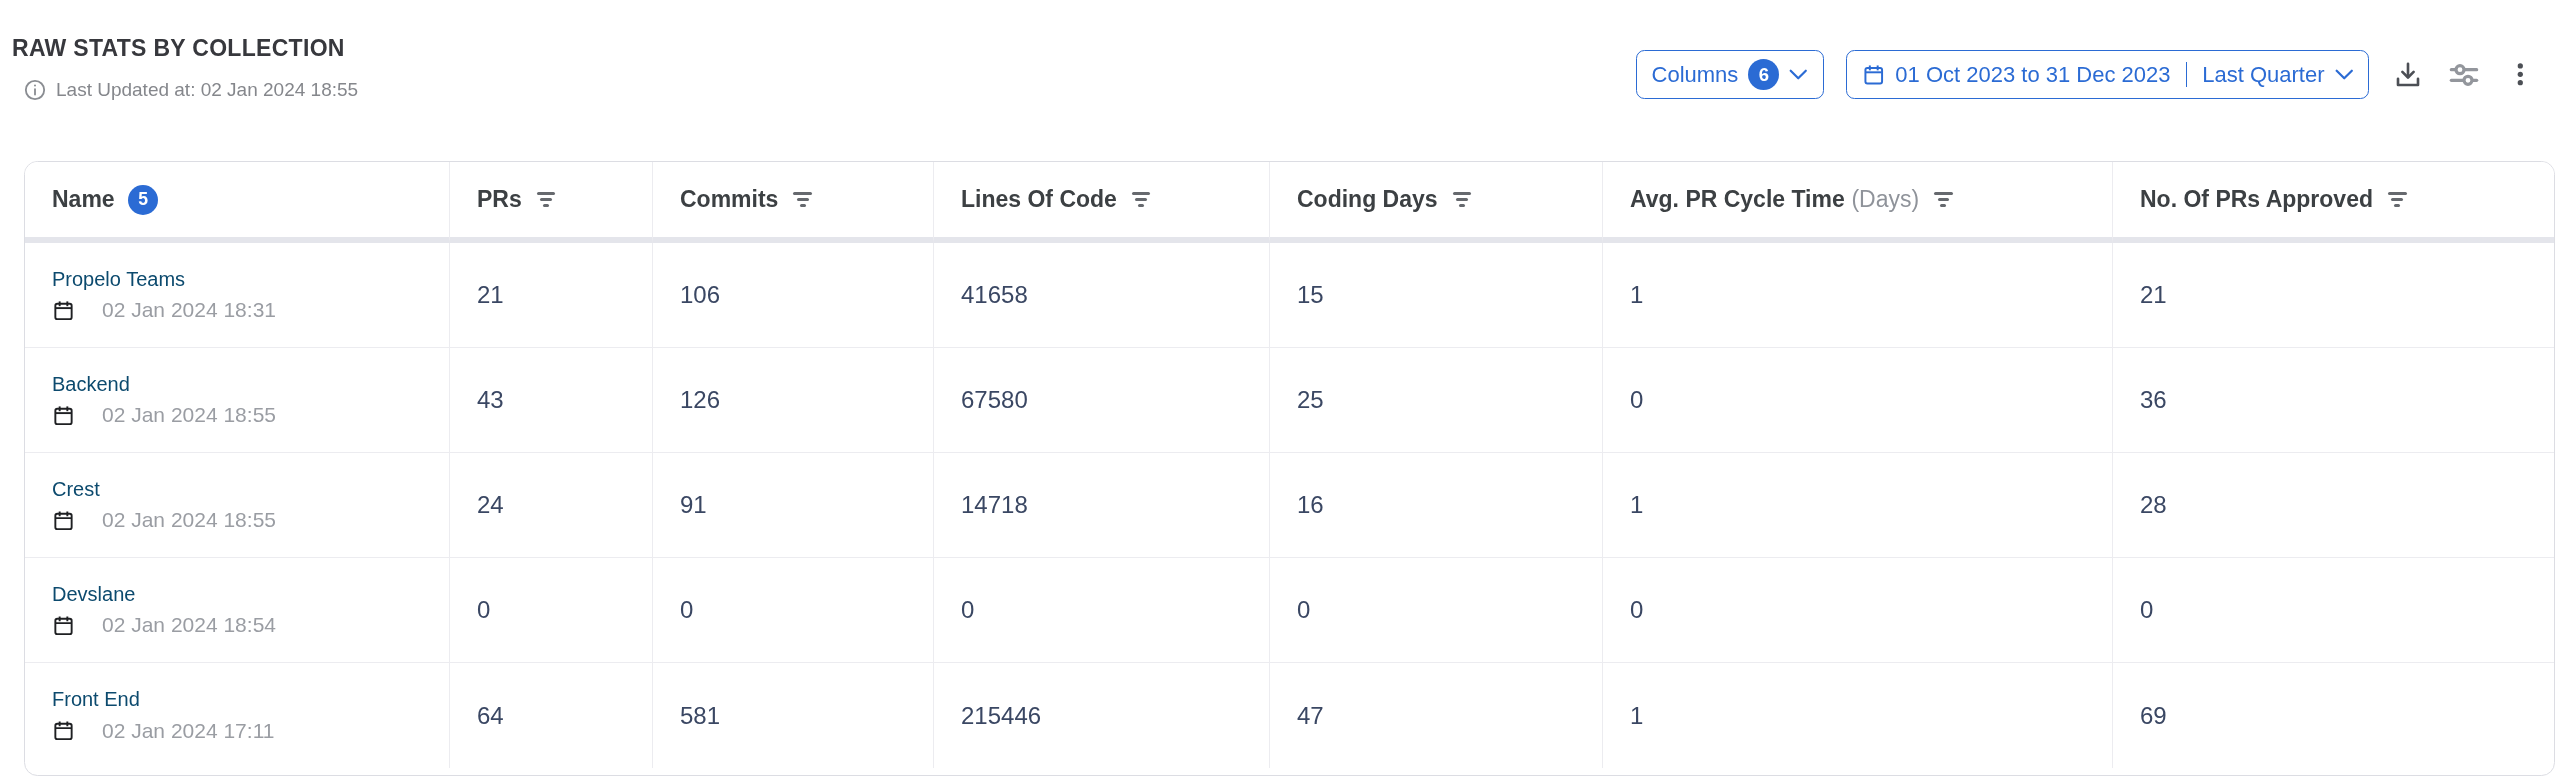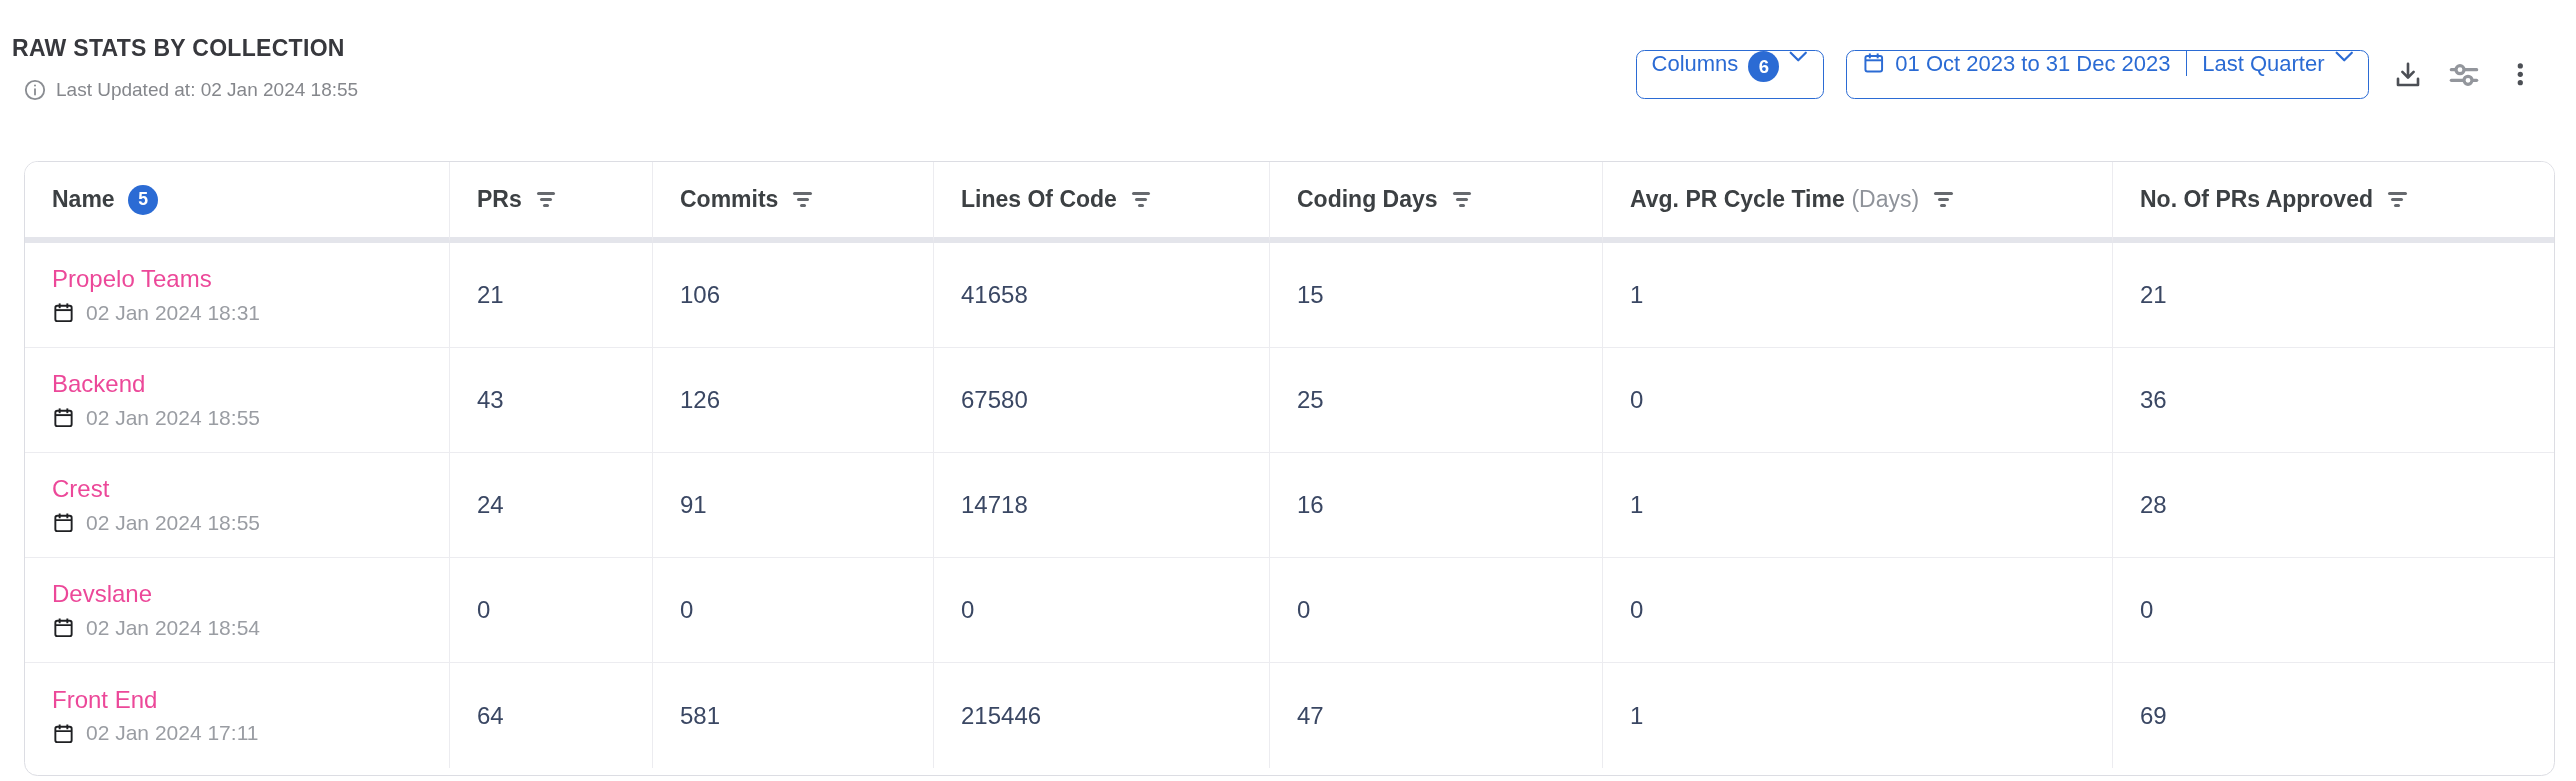--- a/index.html
+++ b/index.html
@@ -19,21 +19,21 @@
   .subtitle {
     position: absolute; left: 24px; top: 79px;
     display: flex; align-items: center; gap: 10px;
     font-size: 19px; color: #85878c;
   }
   .controls {
     position: absolute; top: 50px; right: 39px; height: 49px;
     display: flex; align-items: center; gap: 22px;
   }
   .btn {
-    height: 49px; display: flex; gap: 10px;
+    height: 49px; display: flex; align-items: center; gap: 10px;
     border: 1.7px solid #2b6bd4; border-radius: 8.4px; background: #fff;
     color: #2b6bd4; font-size: 22px; padding: 0 15px; cursor: pointer;
     font-family: inherit;
   }
   .count-badge {
     width: 31px; height: 31px; border-radius: 50%;
     background: #2b6bd4; color: #fff; font-size: 18.5px; font-weight: 700;
     display: flex; align-items: center; justify-content: center;
   }
   .v-divider { width: 1.7px; height: 25px; background: #2b6bd4; margin: 0 5px; }
@@ -76,22 +76,22 @@
   .filter-icon i:nth-child(2) { width: 11.8px; }
   .filter-icon i:nth-child(3) { width: 5.9px; }
 
   .name-badge {
     width: 30px; height: 30px; border-radius: 50%; margin-left: 13.4px;
     background: #2b6bd4; color: #fff; font-size: 17.6px; font-weight: 700;
     display: inline-flex; align-items: center; justify-content: center;
   }
 
   .name-cell { display: flex; flex-direction: column; gap: 7.6px; justify-content: center; }
-  .name-link { color: #ec4899; font-size: 24px; text-decoration: none; cursor: pointer; width: fit-content; }
-  .row-date { display: flex; align-items: center; gap: 11px; font-size: 21px; color: #9a9da3; }
+  .name-link { color: #0c4a6e; font-size: 20px; text-decoration: none; cursor: pointer; width: fit-content; }
+  .row-date { display: flex; align-items: center; gap: 27px; font-size: 21px; color: #9a9da3; }
 
   svg { display: block; }
 </style>
 </head>
 <body>
 
 <div class="page-title">RAW STATS BY COLLECTION</div>
 
 <div class="subtitle">
   <svg width="22" height="22" viewBox="0 0 24 24" fill="none" stroke="#8a8d92" stroke-width="2">

